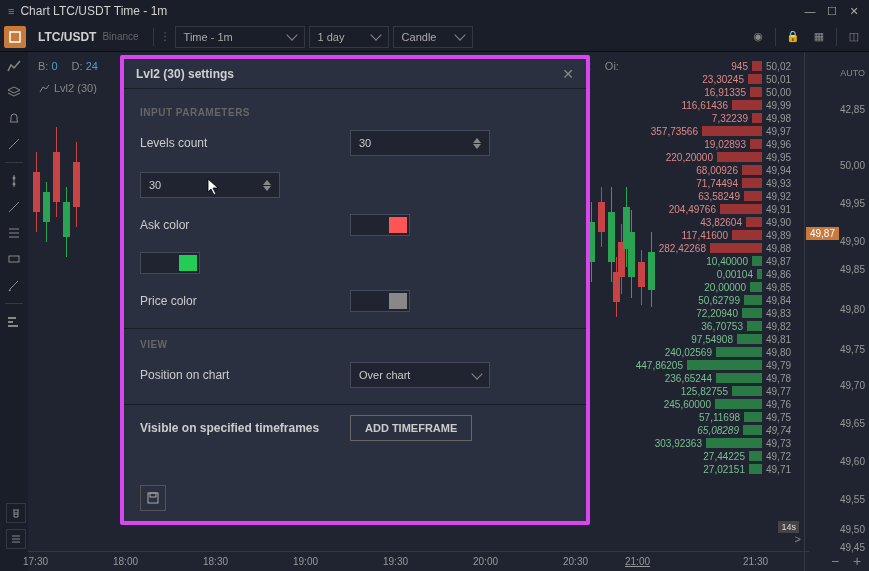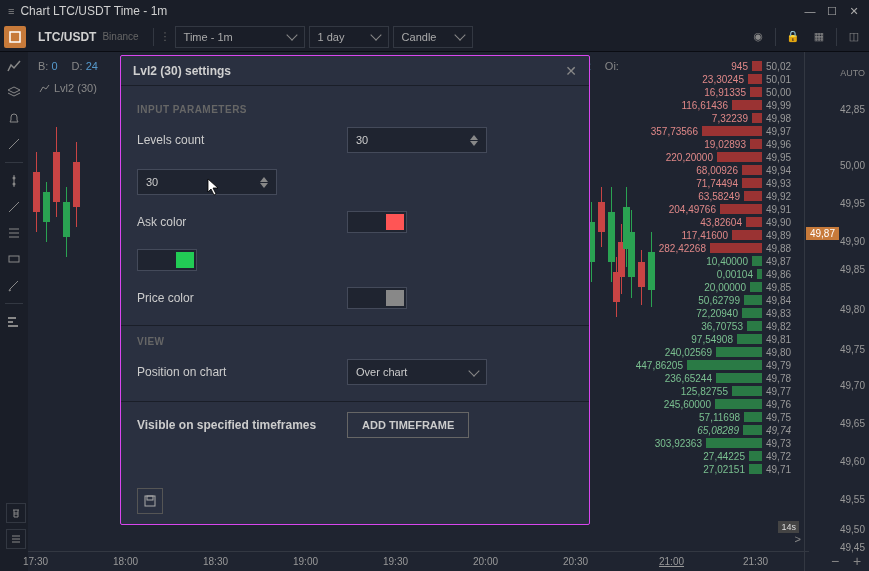--- a/index.html
+++ b/index.html
@@ -67,21 +67,21 @@
 .time-axis { position: absolute; bottom: 0; left: 0; right: 60px; height: 20px; border-top: 1px solid #333842; }
 .time-tick { position: absolute; bottom: 4px; font-size: 10px; color: #999; }
 .zoom-controls { position: absolute; bottom: 2px; right: 4px; display: flex; gap: 6px; }
 .zoom-btn { width: 16px; height: 16px; color: #888; cursor: pointer; display: flex; align-items: center; justify-content: center; font-size: 14px; }
 .countdown { position: absolute; background: #444; color: #ddd; font-size: 9px; padding: 1px 3px; }
 
 
 .bl-btn { position: absolute; width: 20px; height: 20px; border: 1px solid #333842; display: flex; align-items: center; justify-content: center; color: #888; cursor: pointer; }
 
 
-.modal { position: absolute; left: 120px; top: 55px; width: 470px; height: 470px; background: #2a3040; border: 1px solid #d946ef; border-radius: 2px; display: flex; flex-direction: column; z-index: 100; }
+.modal { position: absolute; left: 120px; top: 55px; width: 470px; height: 470px; background: #2a3040; border: 4px solid #d946ef; border-radius: 2px; display: flex; flex-direction: column; z-index: 100; }
 .modal-header { height: 30px; display: flex; align-items: center; justify-content: space-between; padding: 0 12px; border-bottom: 1px solid #1a1e28; }
 .modal-title { color: #d0d0d0; font-size: 12px; font-weight: bold; }
 .modal-close { color: #888; cursor: pointer; font-size: 14px; }
 .modal-body { flex: 1; padding: 12px 16px; overflow: auto; }
 .section-label { color: #666; font-size: 10px; font-weight: bold; letter-spacing: 0.5px; margin-bottom: 12px; margin-top: 6px; }
 .form-row { display: flex; align-items: center; margin-bottom: 16px; }
 .form-label { width: 210px; color: #ccc; font-size: 12px; }
 .num-input { background: #1f2430; border: 1px solid #444a5a; height: 26px; padding: 0 8px; color: #ccc; width: 140px; display: flex; align-items: center; justify-content: space-between; }
 .spinner { display: flex; flex-direction: column; gap: 1px; }
 .spinner-btn { width: 8px; height: 5px; }
@@ -472,21 +472,21 @@
 
   <div class="time-axis">
     <div id="time-ticks">
         <div class="time-tick" style="left: -5px;">17:30</div>
         <div class="time-tick" style="left: 85px;">18:00</div>
         <div class="time-tick" style="left: 175px;">18:30</div>
         <div class="time-tick" style="left: 265px;">19:00</div>
         <div class="time-tick" style="left: 355px;">19:30</div>
         <div class="time-tick" style="left: 445px;">20:00</div>
         <div class="time-tick" style="left: 535px;">20:30</div>
-        <div class="time-tick" style="left: 631px; text-decoration: underline;">21:00</div>
+        <div class="time-tick" style="left: 597px; text-decoration: underline;">21:00</div>
         <div class="time-tick" style="left: 715px;">21:30</div>
       </div>
   </div>
   <div class="zoom-controls">
     <div class="zoom-btn">−</div>
     <div class="zoom-btn">+</div>
   </div>
 
   <div class="bl-btn" style="left:-22px; bottom:48px;">
     <svg width="12" height="12">

